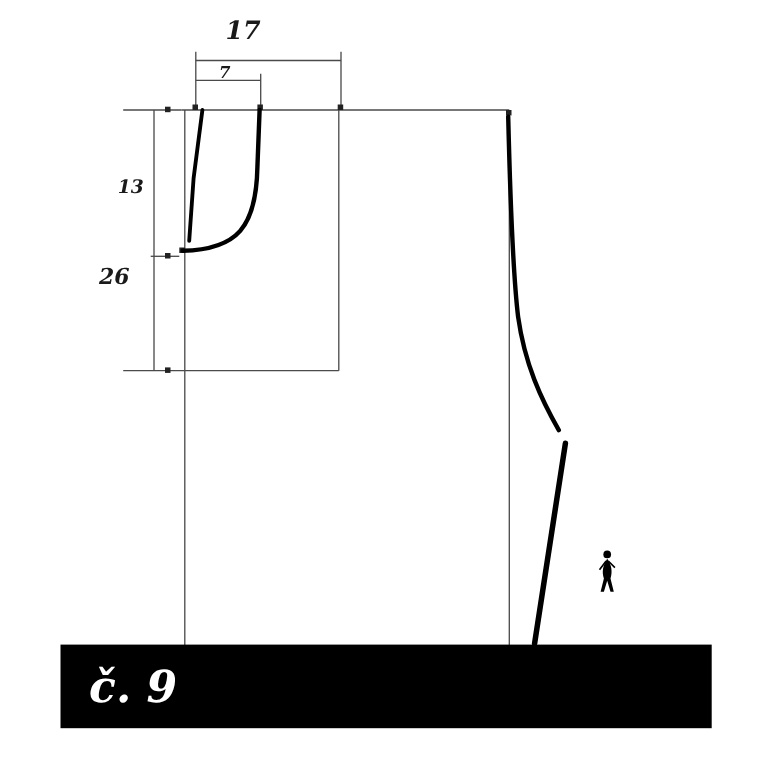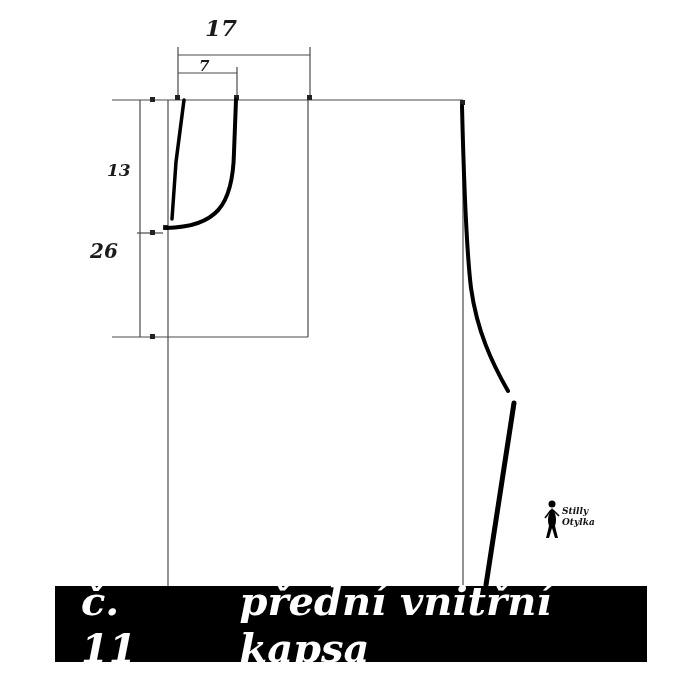--- a/index.html
+++ b/index.html
@@ -132,25 +132,18 @@
       <path d="M8,8 C4,14 3,20 5,26 L2,38 L5,38 L8,28 L11,38 L14,38 L11,26 C13,20 12,13 8,8 Z" fill="#000"></path>
       <path d="M7,10 L1,18 M9,10 L15,16" stroke="#000" stroke-width="1.5" fill="none"></path>
     </g>
   </svg>
 
   <div class="dim-label dim-17">17</div>
   <div class="dim-label dim-7">7</div>
   <div class="dim-label dim-13">13</div>
   <div class="dim-label dim-26">26</div>
 
-  <div class="logo">
-    <div class="logo-text">
-      <div>Stilly</div>
-      <div>Otylka</div>
-    </div>
-  </div>
 
   <div class="caption-bar">
-    <span class="caption-number">č. 11</span>
-    <span class="caption-title">přední vnitřní kapsa</span>
+    <span class="caption-number">č. 9</span>
   </div>
 
 </div>
 
 </body></html>

